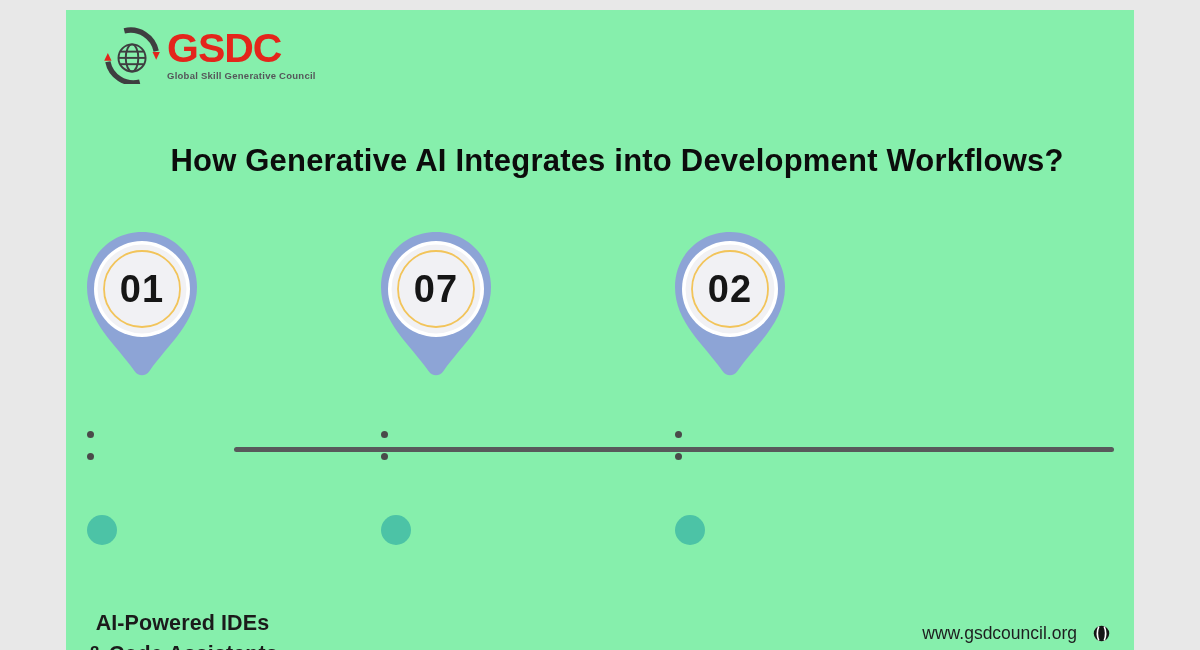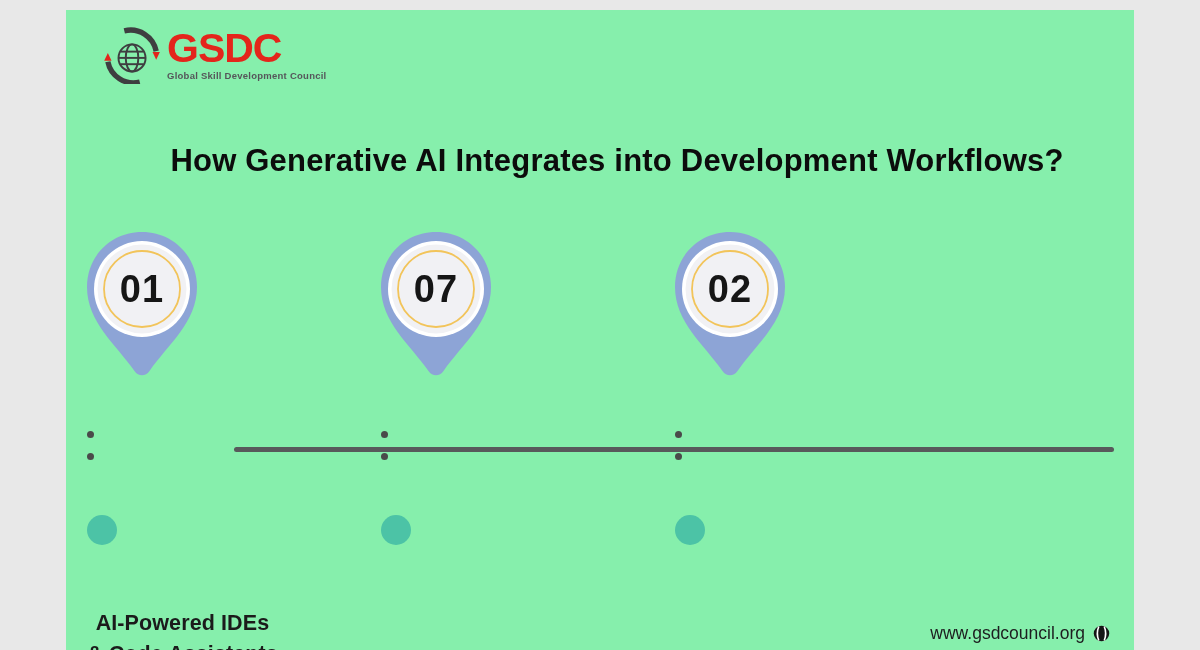--- a/index.html
+++ b/index.html
@@ -64,21 +64,21 @@
 
   .step-label {
     margin-top: 23px; text-align: center; white-space: pre-line;
     font-size: 21.5px; font-weight: 600; line-height: 31px;
     color: #1B1B1B; letter-spacing: 0.1px;
   }
 
   
   .footer {
     position: absolute; right: 24px; bottom: 16px;
-    display: flex; align-items: center; gap: 8px;
+    display: flex; align-items: center; gap: 16px;
     font-size: 17.5px; font-weight: 500; color: #1D1D1F;
   }
   .globe-icon { width: 17px; height: 17px; display: block; }
 </style>
 </head>
 <body>
 
 <div class="canvas">
 
   <div class="logo">
@@ -90,21 +90,21 @@
         <line x1="15" y1="33" x2="43" y2="33"></line>
         <line x1="17" y1="39.5" x2="41" y2="39.5"></line>
       </g>
       <path d="M21 5 A27 27 0 0 1 54 26" stroke="#3E3E40" stroke-width="5.5" fill="none"></path>
       <polygon points="50.2,27 57.8,27 54,35" fill="#E4251B"></polygon>
       <path d="M37 58 A27 27 0 0 1 4 37" stroke="#3E3E40" stroke-width="5.5" fill="none"></path>
       <polygon points="0.2,36 7.8,36 4,28" fill="#E4251B"></polygon>
     </svg>
     <div class="logo-text">
       <div class="logo-name">GSDC</div>
-      <div class="logo-tagline">Global Skill Development Council</div>
+      <div class="logo-tagline">Global Skill Generative Council</div>
     </div>
   </div>
 
   <h1 class="title">How Generative AI Integrates into Development Workflows?</h1>
 
   <div class="timeline-line"></div>
 
   <div class="columns">
 
     <div class="col">

